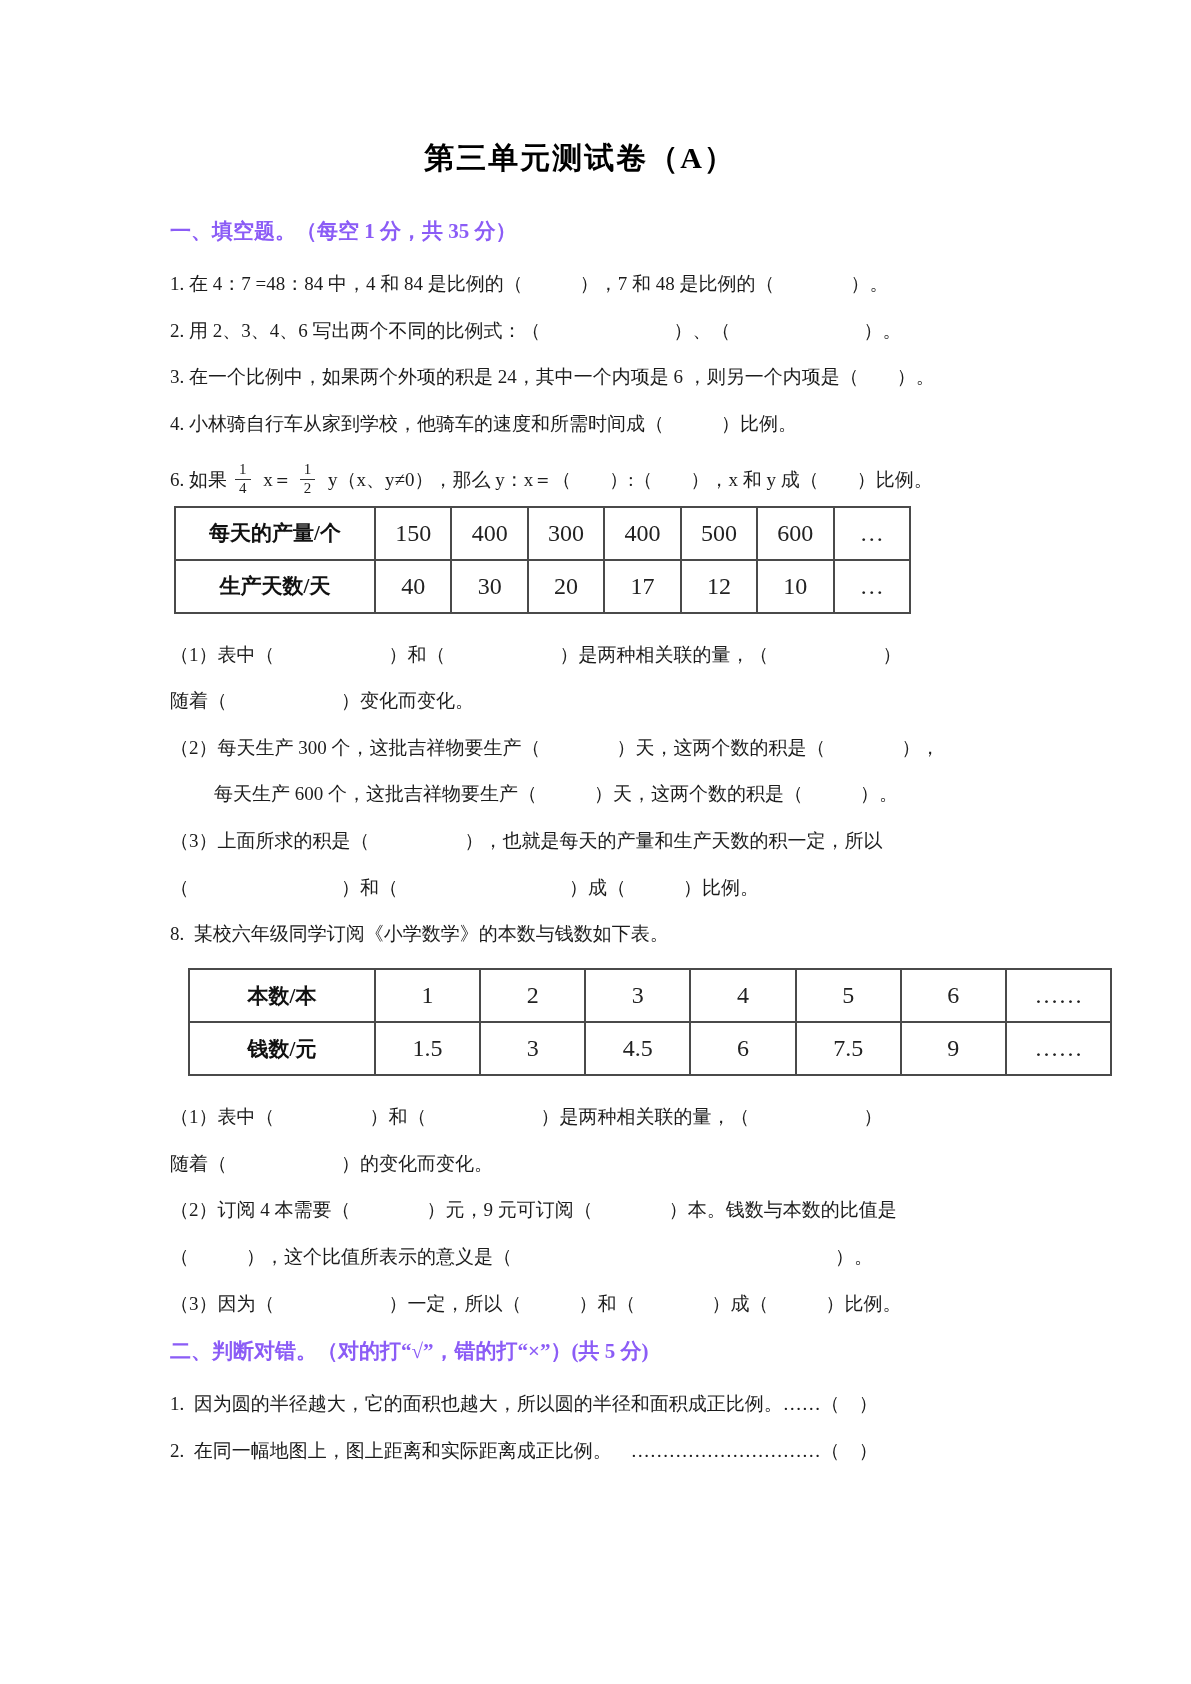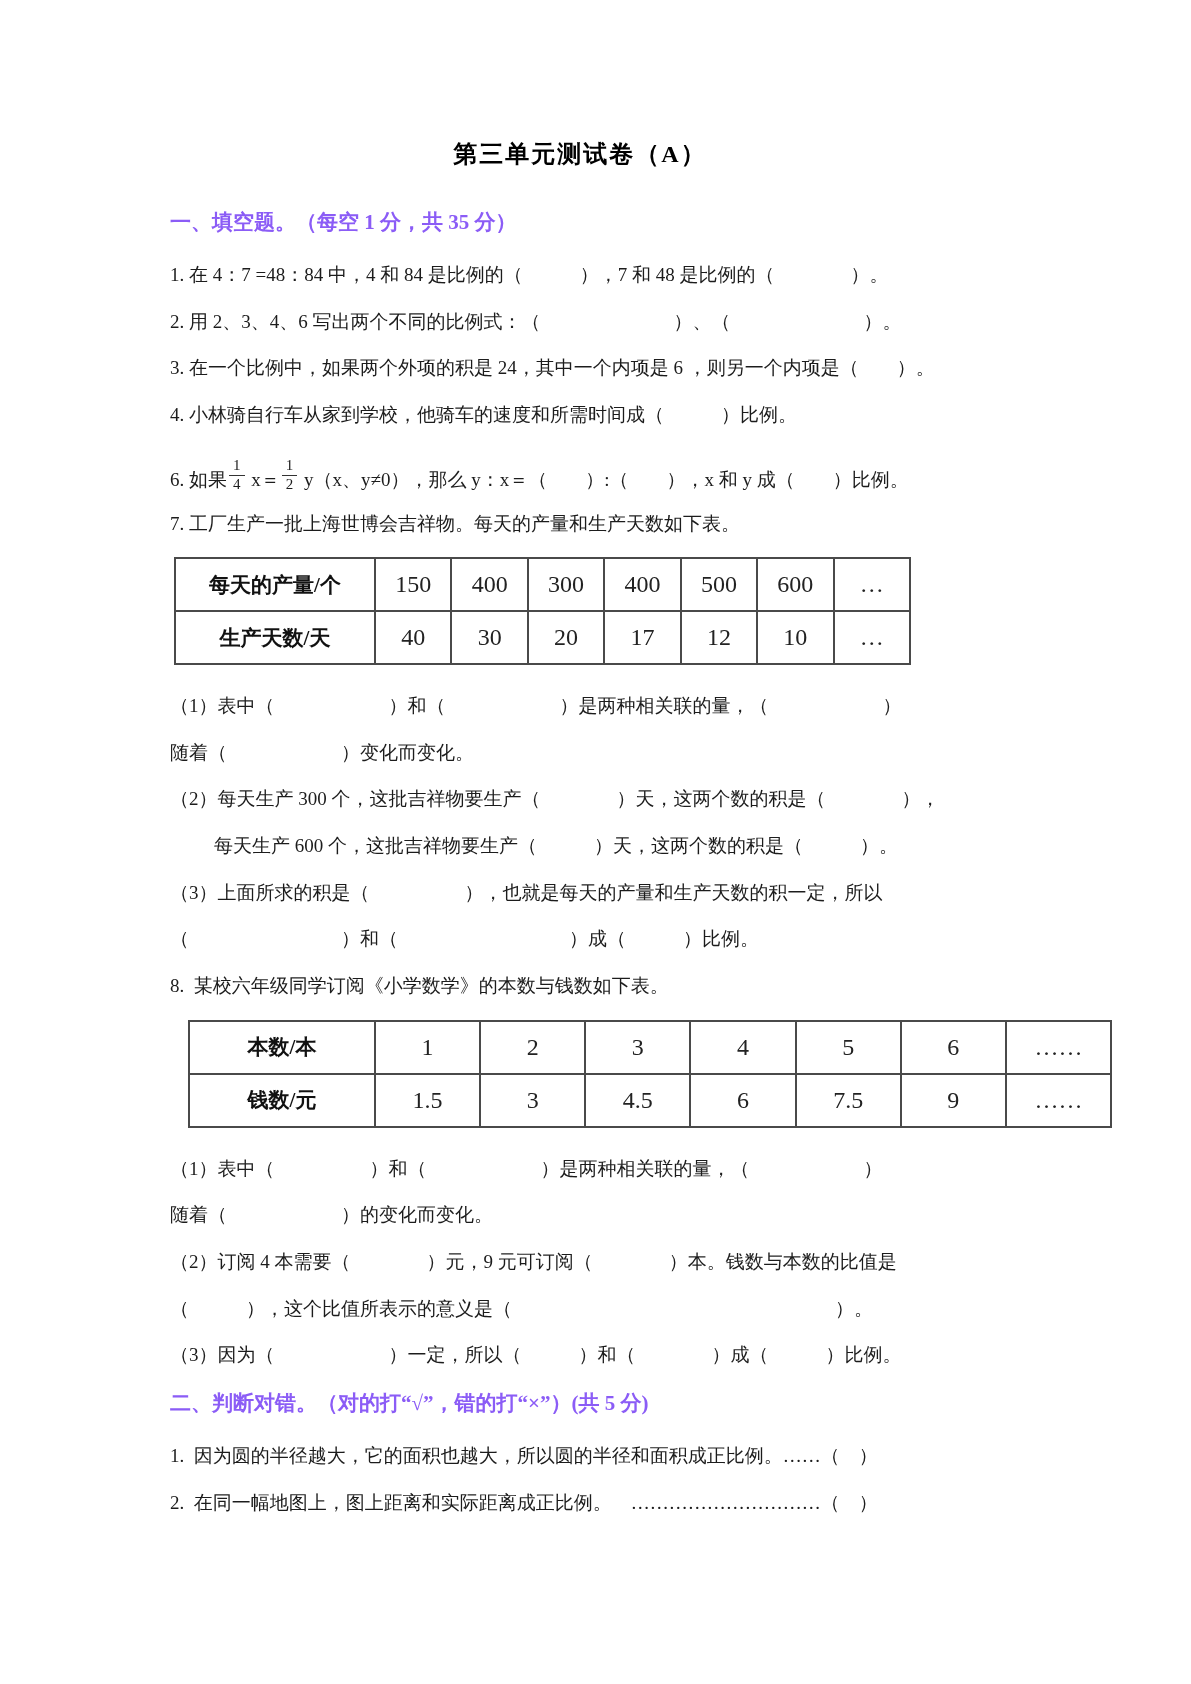--- a/index.html
+++ b/index.html
@@ -8,21 +8,21 @@
   .page {
     width: 1191px;
     min-height: 1684px;
     background: #ffffff;
     color: #1c1c1c;
     font-family: "Liberation Serif", "DejaVu Serif", serif;
     padding: 138px 95px 60px 170px;
   }
   .title {
     text-align: center;
-    font-size: 24px;
+    font-size: 30px;
     font-weight: bold;
     color: #000;
     letter-spacing: 2px;
     margin-bottom: 38px;
     width: 820px;
   }
   .sec-heading {
     font-size: 21px;
     font-weight: bold;
     color: #8b5cf6;
@@ -31,22 +31,23 @@
   .sec-heading.mt { margin-top: 10px; }
   .line {
     font-size: 19px;
     line-height: 1.35;
     margin-bottom: 21px;
     white-space: pre-wrap;
   }
   .line.indent { padding-left: 44px; }
   .frac-line {
     display: flex;
-    align-items: flex-end;
-    margin-bottom: 18px;
+    align-items: center;
+    gap: 6px;
+    margin-bottom: 4px;
     min-height: 44px;
   }
   .frac {
     display: inline-block;
     vertical-align: middle;
     text-align: center;
     line-height: 1.05;
     font-size: 15px;
     margin: 0 2px;
   }
@@ -90,21 +91,20 @@
 
   <h2 class="sec-heading">一、填空题。（每空 1 分，共 35 分）</h2>
 
   <p class="line">1. 在 4：7 =48：84 中，4 和 84 是比例的（　　　），7 和 48 是比例的（　　　　）。</p>
   <p class="line">2. 用 2、3、4、6 写出两个不同的比例式：（　　　　　　　）、（　　　　　　　）。</p>
   <p class="line">3. 在一个比例中，如果两个外项的积是 24，其中一个内项是 6 ，则另一个内项是（　　）。</p>
   <p class="line">4. 小林骑自行车从家到学校，他骑车的速度和所需时间成（　　　）比例。</p>
 
   <p class="line frac-line"><span>6. 如果</span><span class="frac"><span class="num">1</span><span class="den">4</span></span><span> x＝</span><span class="frac"><span class="num">1</span><span class="den">2</span></span><span> y（x、y≠0），那么 y：x＝（　　）:（　　），x 和 y 成（　　）比例。</span></p>
 
-  <p class="line">7. 工厂生产一批上海世博会吉祥物。每天的产量和生产天数如下表。</p>
 
   <table class="data-table t7">
     <colgroup>
         <col class="c0">
         <col span="7">
       </colgroup>
     <tbody>
         <tr>
       <td class="rowhead">每天的产量/个</td>
       <td>150</td>

